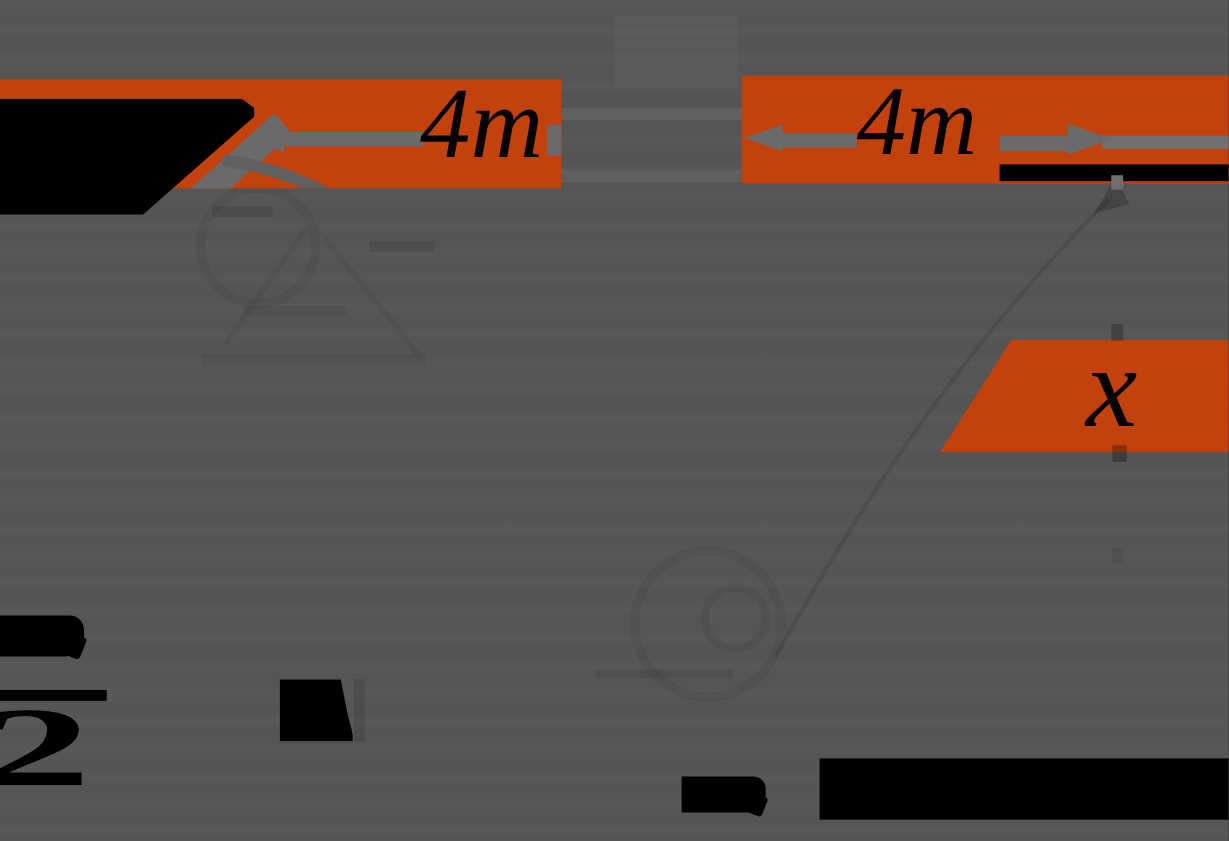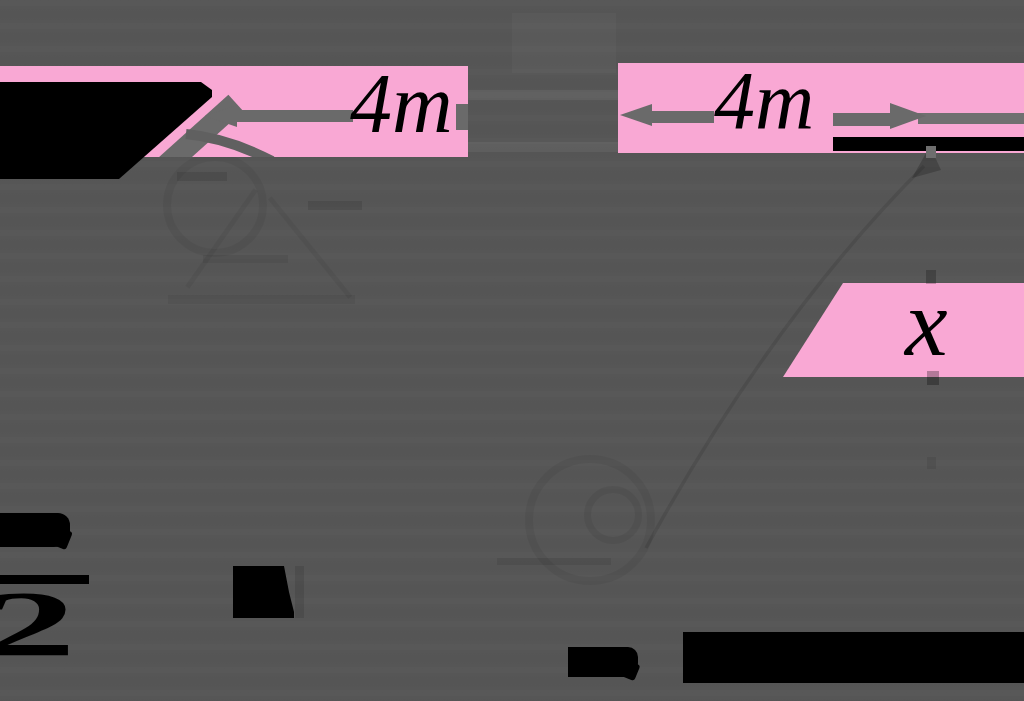--- a/index.html
+++ b/index.html
@@ -10,21 +10,21 @@
   }
   #stage *{position:absolute;box-sizing:border-box;}
   
   .banding{
     left:0;top:0;width:1024px;height:701px;
     background:repeating-linear-gradient(180deg,
       rgba(255,255,255,0.010) 0px, rgba(255,255,255,0.010) 6px,
       rgba(0,0,0,0.0) 6px, rgba(0,0,0,0.012) 12px,
       rgba(0,0,0,0.012) 17px, rgba(0,0,0,0.0) 23px);
   }
-  .whitebox{background:#f9a8d4;overflow:hidden;}
+  .whitebox{background:#c2410c;overflow:hidden;}
   .ink{background:#000000;}
   .dimline{background:#6a6a6a;}
   .mathlabel{
     color:#000;font-style:italic;line-height:1;white-space:nowrap;
     font-family:"Liberation Serif", serif;
   }
   .arrow{width:0;height:0;background:transparent;}
 </style>
 </head>
 <body>

